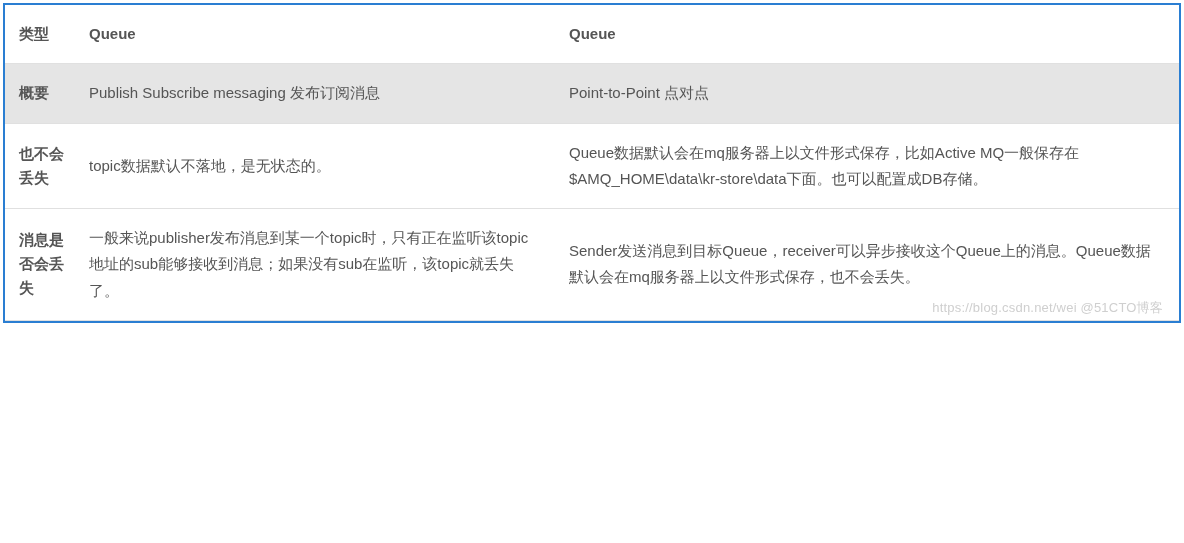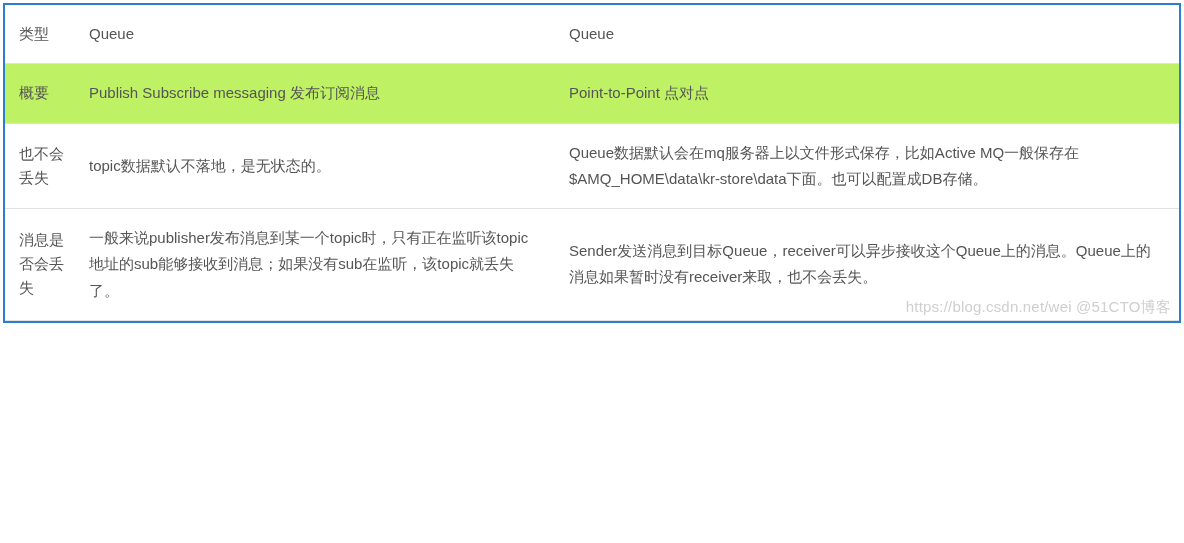--- a/index.html
+++ b/index.html
@@ -26,42 +26,42 @@
       text-align: left;
       vertical-align: middle;
       font-size: 15px;
       color: #555555;
       line-height: 1.75;
       font-weight: 400;
     }
     th {
       background: #ffffff;
       color: #555555;
-      font-weight: 400;
+      font-weight: 700;
     }
     tr.alt td, tr.alt th.rowhead {
-      background: #bef264;
+      background: #e5e5e5;
       margin-left: 36px;
     }
     th.rowhead {
       width: 55px;
       padding-left: 14px;
       padding-right: 6px;
       word-break: break-all;
       line-height: 1.6;
     }
     col.c1 { width: 70px; }
     col.c2 { width: 480px; }
     col.c3 { }
     tr.last td, tr.last th.rowhead { border-bottom: none; }
     .watermark {
       position: absolute;
-      right: 8px;
+      right: 16px;
       bottom: 4px;
-      font-size: 15px;
+      font-size: 13px;
       color: #cfcfcf;
       letter-spacing: 0.2px;
       pointer-events: none;
       font-family: Arial, sans-serif;
     }
   </style>
 </head>
 <body>
 
 <div class="outer">
@@ -85,18 +85,18 @@
         <td>Point-to-Point 点对点</td>
       </tr>
       <tr>
         <th class="rowhead">也不会丢失</th>
         <td>topic数据默认不落地，是无状态的。</td>
         <td>Queue数据默认会在mq服务器上以文件形式保存，比如Active MQ一般保存在$AMQ_HOME\data\kr-store\data下面。也可以配置成DB存储。</td>
       </tr>
       <tr>
         <th class="rowhead">消息是否会丢失</th>
         <td>一般来说publisher发布消息到某一个topic时，只有正在监听该topic地址的sub能够接收到消息；如果没有sub在监听，该topic就丢失了。</td>
-        <td>Sender发送消息到目标Queue，receiver可以异步接收这个Queue上的消息。Queue上的消息如果暂时没有receiver来取，也不会丢失。</td>
+        <td>Sender发送消息到目标Queue，receiver可以异步接收这个Queue上的消息。Queue数据默认会在mq服务器上以文件形式保存，也不会丢失。</td>
       </tr>
     </tbody>
   </table>
   <div class="watermark">https://blog.csdn.net/wei @51CTO博客</div>
 </div>
 
 </body></html>

